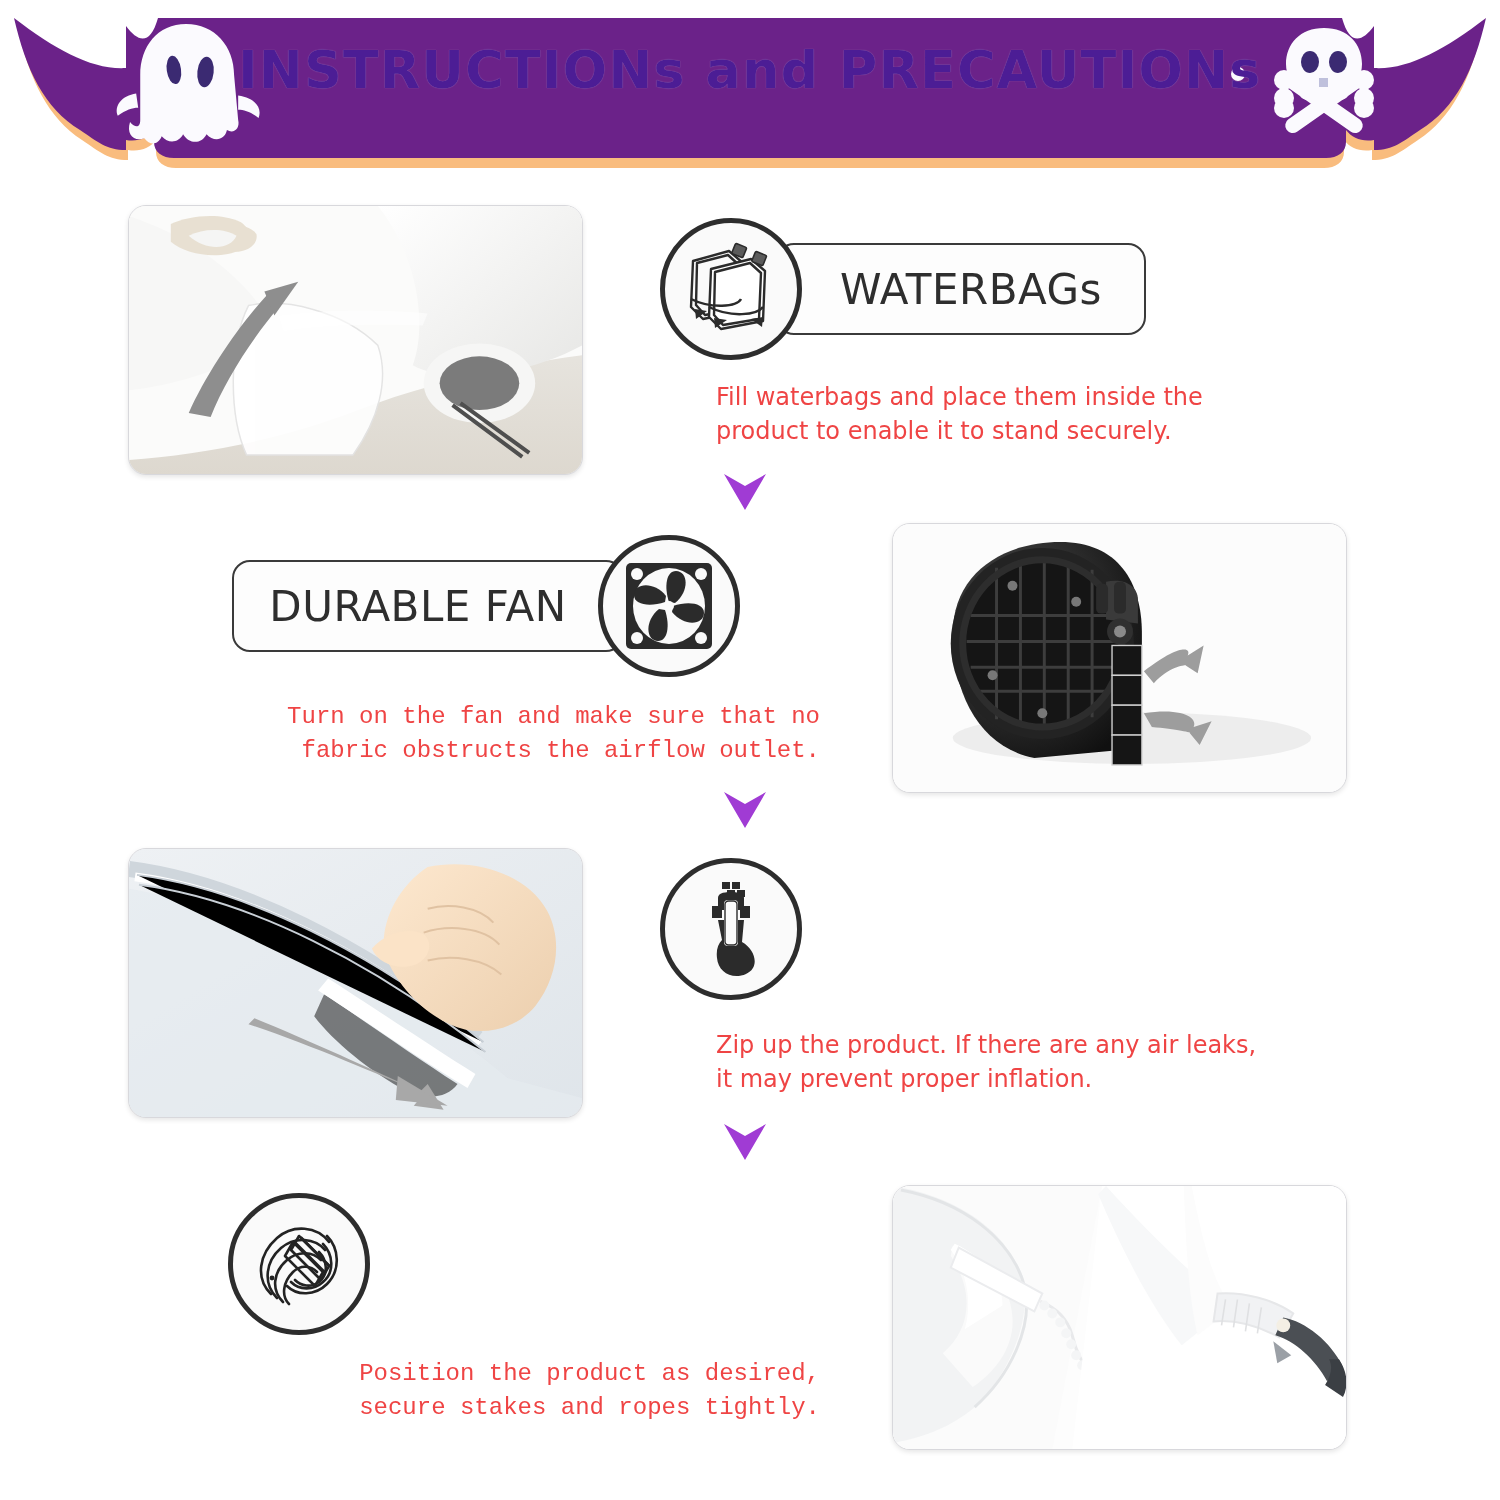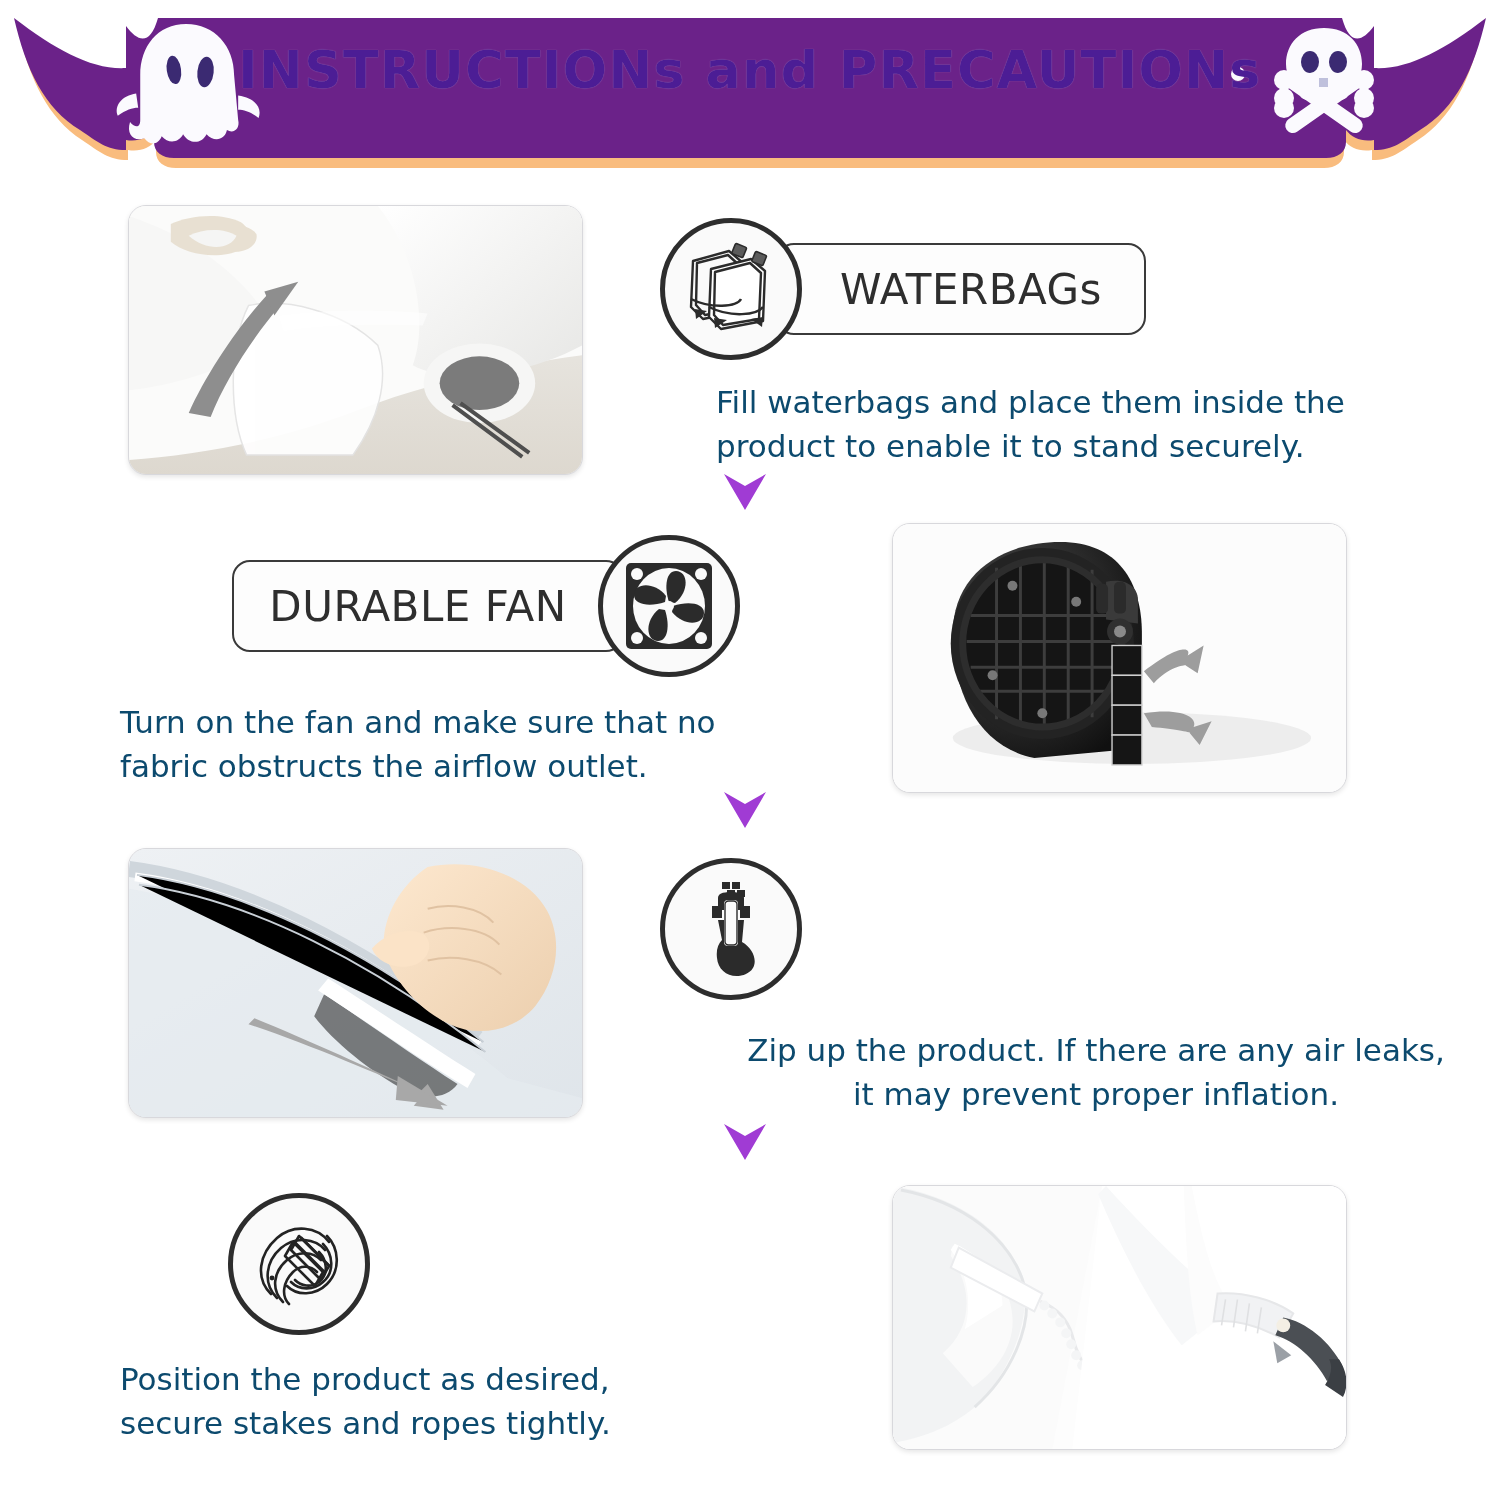--- a/index.html
+++ b/index.html
@@ -75,27 +75,27 @@
     font-weight: 400;
     font-size: 42px;
     letter-spacing: .5px;
     color: #2e2e2e;
     white-space: nowrap;
   }
 
   .caption {
     position: absolute;
     font-family: "DejaVu Sans", sans-serif;
-    font-size: 31px;
+    font-size: 24px;
     line-height: 1.42;
-    color: #0c4a6e;
+    color: #ef4444;
     white-space: pre-line;
   }
   .caption.c-left  { text-align: left; }
-  .caption.c-center{ text-align: left; }
+  .caption.c-center{ text-align: right; font-family: Liberation Mono, monospace; }
 
   
   .downarrow { position: absolute; width: 46px; height: 40px; }
 
   
   .ph-inner { position:absolute; inset:0; }
 </style>
 </head>
 <body>
 
@@ -391,21 +391,21 @@
                 <rect x="55" y="10" width="8" height="7"></rect>
               <path d="M36 18 C36 14, 40 12, 49 12 C58 12, 62 14, 62 18 L62 26 L36 26 Z"></path>
               <path d="M30 26 L68 26 L68 38 L58 38 L58 30 L40 30 L40 38 L30 38 Z"></path>
               <path d="M36 40 L62 40 L60 62 C74 70, 78 88, 64 94 C50 100, 36 92, 35 78 C34 70, 36 64, 40 60 Z"></path>
             </g>
             <rect x="42" y="20" width="14" height="46" rx="4" fill="#fafafa"></rect>
             <rect x="43" y="21" width="12" height="44" rx="3.5" fill="none" stroke="#2b2b2b" stroke-width="1.4"></rect>
           </svg>
         </div>
       </div>
-      <div class="caption c-left" style="left:56px;top:188px;width:760px;text-align:center;">Zip up the product. If there are any air leaks,
+      <div class="caption c-left" style="left:56px;top:188px;width:760px;">Zip up the product. If there are any air leaks,
 it may prevent proper inflation.</div>
     </div>
   </div>
 
   <div class="downarrow" style="left:722px;top:1122px;">
     <svg viewBox="0 0 46 40">
         <path d="M2 2 L23 14 L44 2 L23 38 Z" fill="#A03BD4"></path>
       </svg>
   </div>
 

